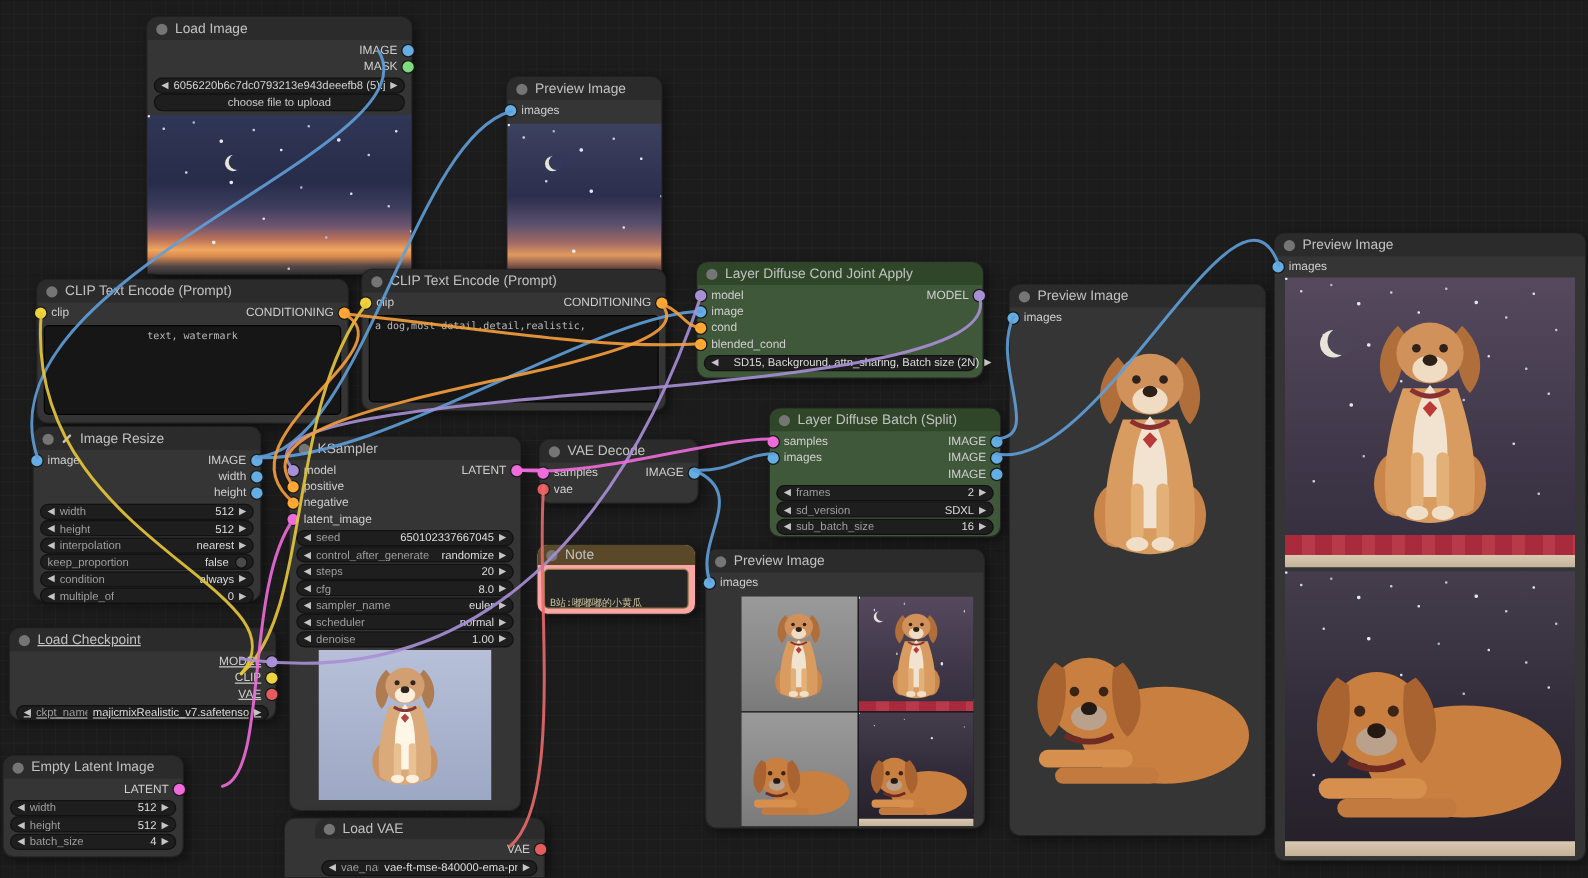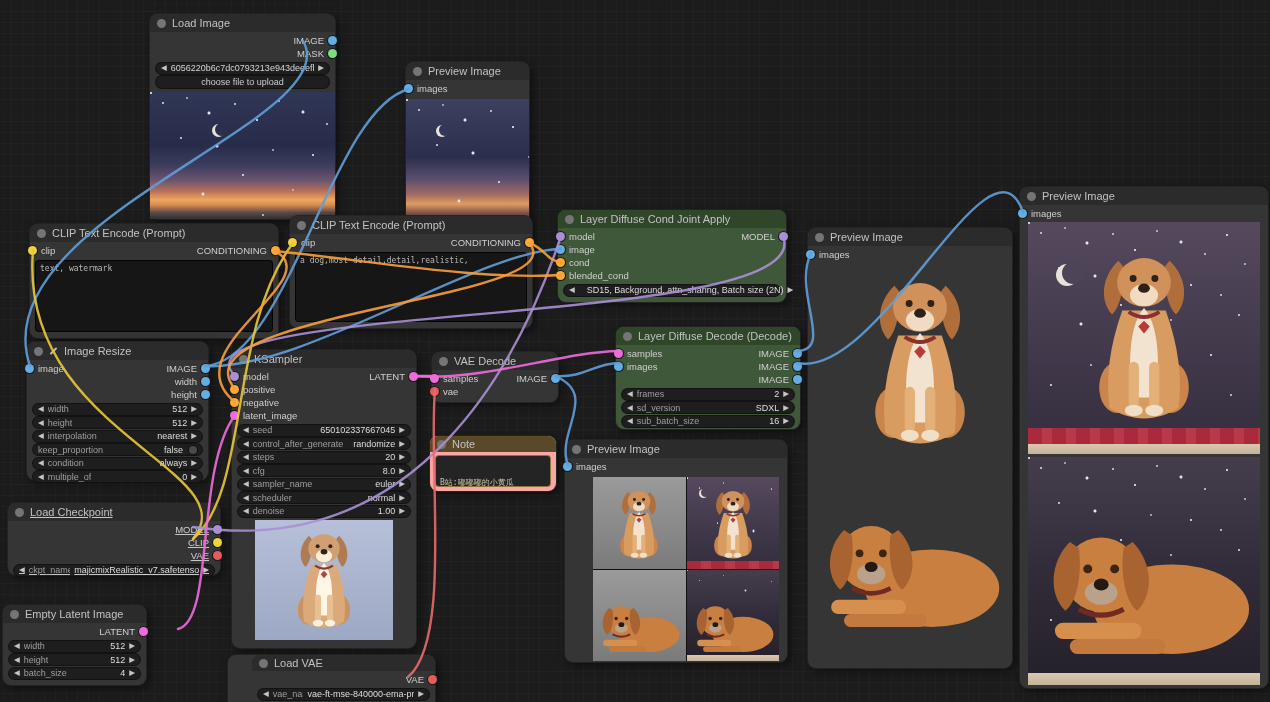--- a/index.html
+++ b/index.html
@@ -120,21 +120,21 @@
       <ellipse cx="45" cy="38.5" rx="5" ry="4" fill="#241a13"></ellipse>
       <circle cx="36" cy="28" r="3" fill="#3b2416"></circle>
       <circle cx="54" cy="28" r="3" fill="#3b2416"></circle>
       <path d="M30 55 Q45 63 60 55" fill="none" stroke="#6f2a22" stroke-width="3.5"></path>
     </symbol>
   </defs>
 </svg>
 
 <div id="canvas">
 
-  <div class="node" style="left:118px;top:14px;width:185px;height:205px;margin-left:32px;">
+  <div class="node" style="left:118px;top:14px;width:211px;height:205px;">
     <div class="title">
         <span class="cdot"></span>
         <span>Load Image</span>
       </div>
     <div class="rows">
       <div class="row">
           <span></span>
           <span class="out">
             <span class="sl">IMAGE</span>
             <span class="dot c-img"></span>
@@ -190,21 +190,21 @@
         <span class="in">
             <span class="dot c-clip"></span>
             <span class="sl">clip</span>
           </span>
         <span class="out">
             <span class="sl">CONDITIONING</span>
             <span class="dot c-cond"></span>
           </span>
       </div>
     </div>
-    <div class="ta" style="height:64px;">text, watermark</div>
+    <div class="ta" style="height:64px;text-align:center;">text, watermark</div>
   </div>
 
   <div class="node" style="left:290px;top:216px;width:242px;height:112px;">
     <div class="title">
         <span class="cdot"></span>
         <span>CLIP Text Encode (Prompt)</span>
       </div>
     <div class="rows">
       <div class="row">
         <span class="in">
@@ -455,21 +455,21 @@
       </div>
     <div class="ta" style="height:24px;box-shadow:0 0 0 1px #8a7440;background:#242424;color:#c9c2a0;">
       <div>B站:嘟嘟嘟的小黄瓜</div>
       
     </div>
   </div>
 
   <div class="node green" style="left:616px;top:327px;width:184px;height:102px;">
     <div class="title">
         <span class="cdot"></span>
-        <span>Layer Diffuse Decode (Decode)</span>
+        <span>Layer Diffuse Batch (Split)</span>
       </div>
     <div class="rows">
       <div class="row">
         <span class="in">
             <span class="dot c-lat"></span>
             <span class="sl">samples</span>
           </span>
         <span class="out">
             <span class="sl">IMAGE</span>
             <span class="dot c-img"></span>

